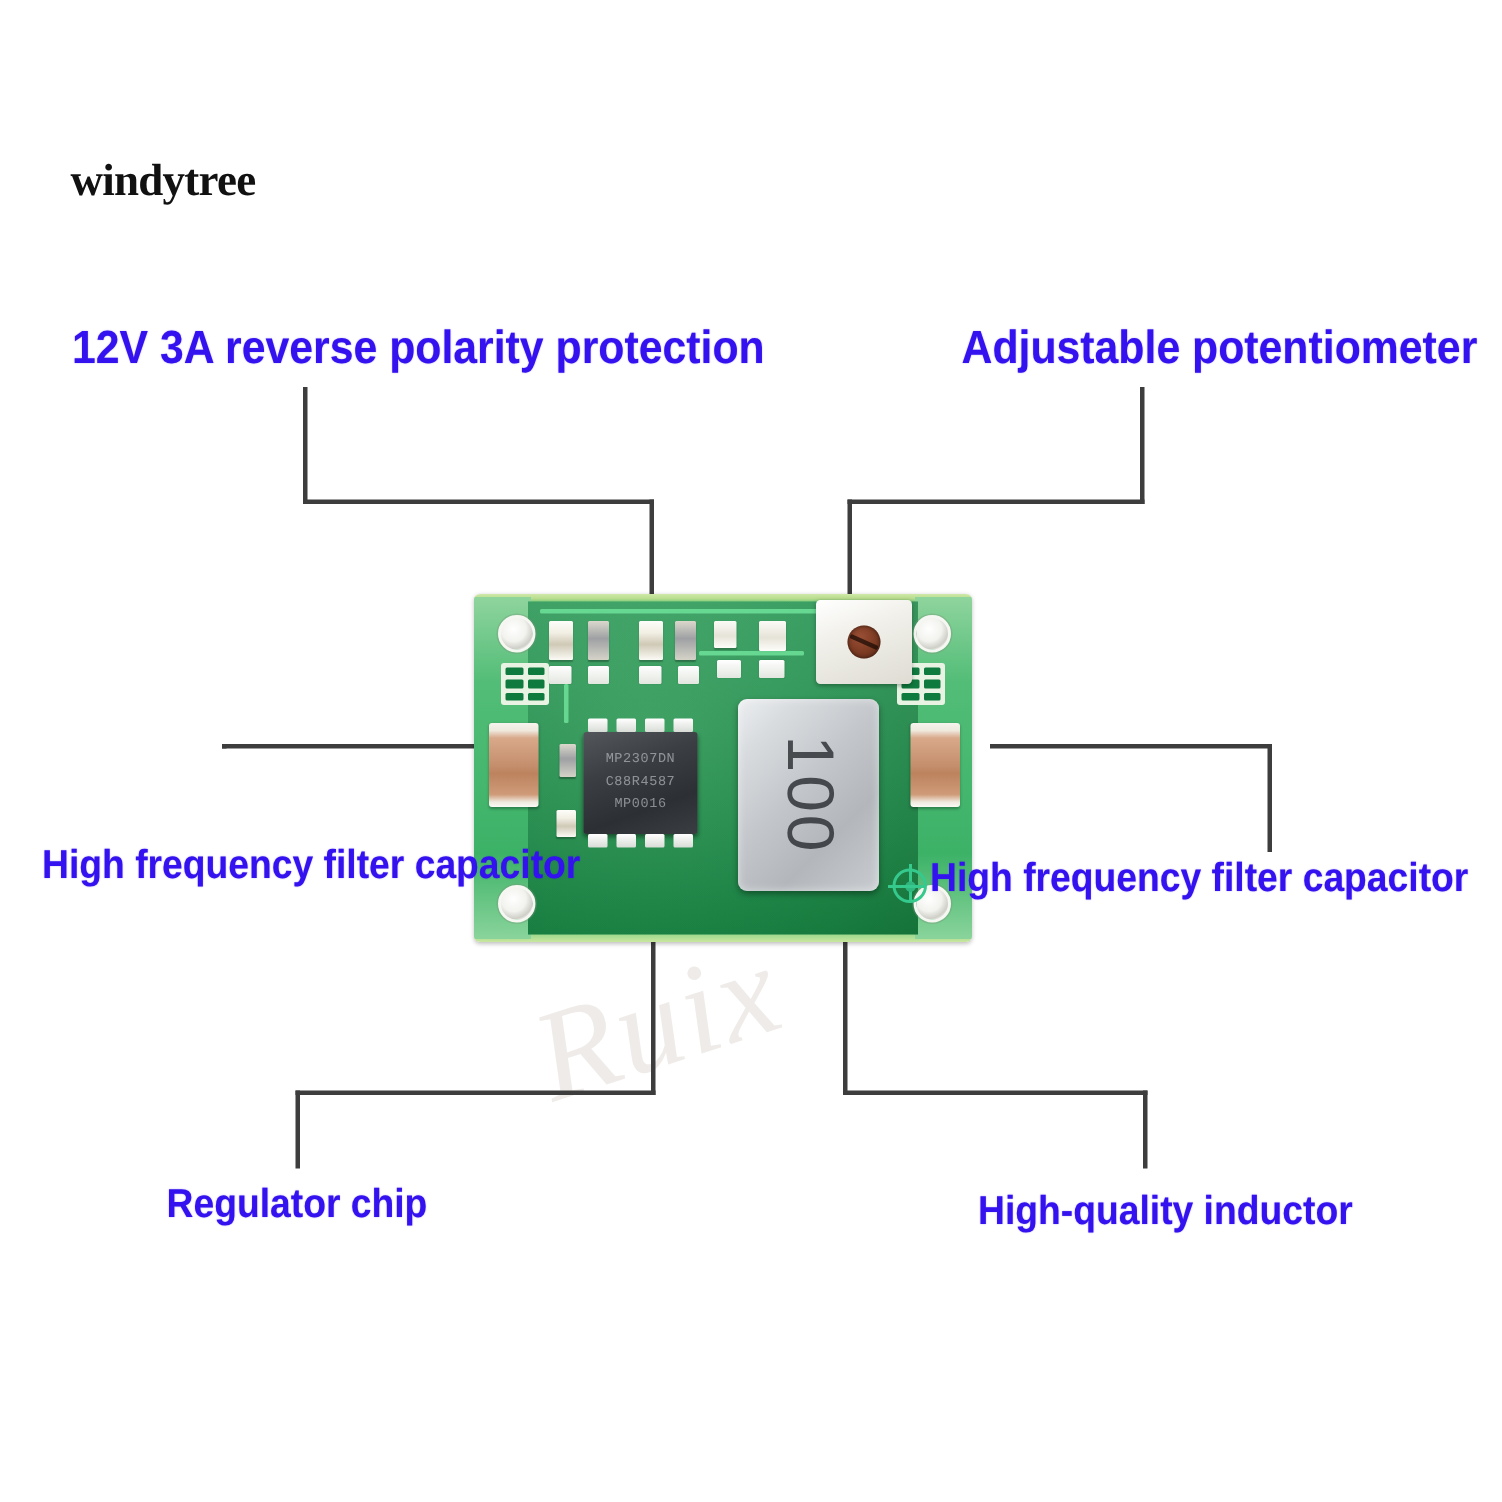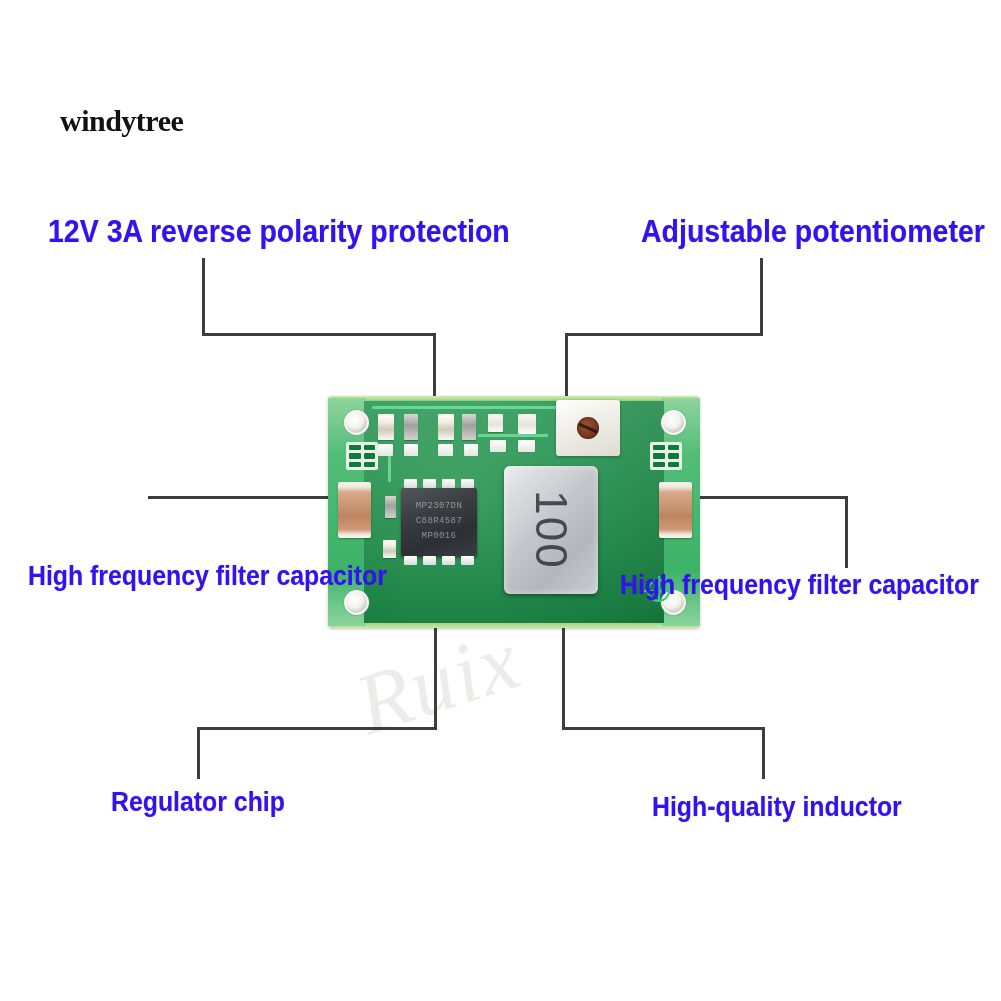--- a/index.html
+++ b/index.html
@@ -20,21 +20,20 @@
   .brand-watermark {
     position: absolute;
     left: 47px;
     top: 104px;
     font-family: "Liberation Serif", serif;
     font-weight: bold;
     font-size: 30px;
     letter-spacing: -0.5px;
     color: #111111;
     white-space: nowrap;
-    margin-left: 13px;
   }
 
   
   .ghost-watermark {
     position: absolute;
     left: 360px;
     top: 600px;
     width: 360px;
     height: 160px;
     font-family: "Liberation Serif", serif;
@@ -69,23 +68,23 @@
   #label-inductor         { left: 652px; top: 792px; transform-origin: left center; }
 
   
   .leader { position: absolute; background: #3d3d3d; }
   .leader.v { width: 3px; }
   .leader.h { height: 3px; }
 
   
   #pcb {
     position: absolute;
-    left: 328px;
+    left: 316px;
     top: 396px;
-    width: 372px;
+    width: 332px;
     height: 232px;
     z-index: 3;
   }
   .board-body {
     position: absolute;
     inset: 0;
     border-radius: 4px;
     background:
       linear-gradient(180deg,
         #cfe9a8 0px, #b9dd8e 3px,

